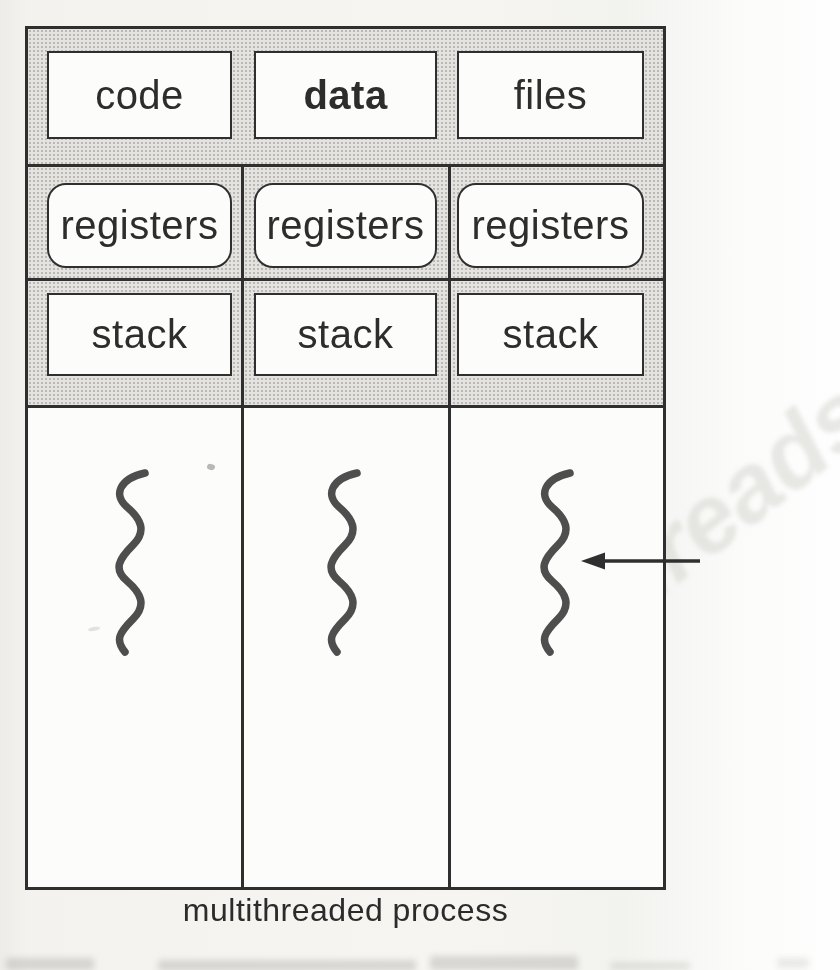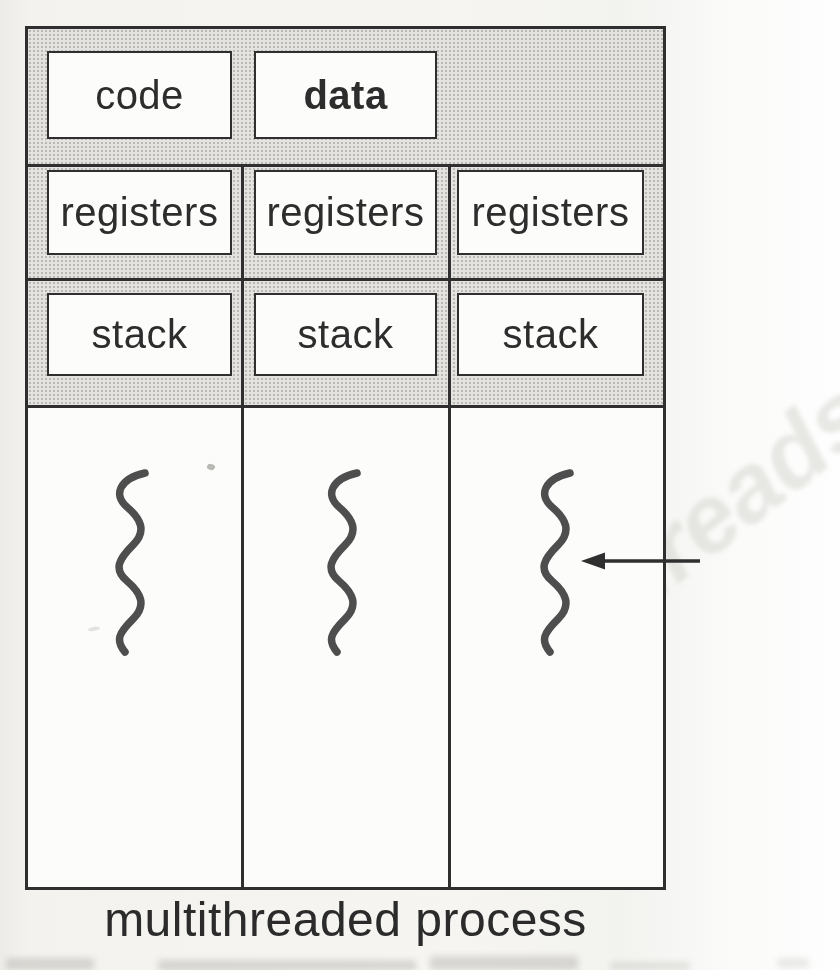--- a/index.html
+++ b/index.html
@@ -43,21 +43,21 @@
     position:absolute;height:84px;
     background:#fcfcfb;border:2px solid #2f2f2f;
     display:flex;align-items:center;justify-content:center;
     font-size:40px;color:#2d2d2d;letter-spacing:0.5px;
   }
   .row-shared .cell{top:22px;}
   .cell-code{left:19px;width:181px;}
   .cell-data{left:226px;width:179px;font-weight:bold;}
   .cell-files{left:429px;width:183px;}
 
-  .cell-reg{top:141px;height:81px;}
+  .cell-reg{top:154px;height:81px;border-radius:19px;}
   .cell-reg.c1{left:19px;width:181px;}
   .cell-reg.c2{left:226px;width:179px;}
   .cell-reg.c3{left:429px;width:183px;}
 
   .cell-stk{top:264px;height:79px;}
   .cell-stk.c1{left:19px;width:181px;}
   .cell-stk.c2{left:226px;width:179px;}
   .cell-stk.c3{left:429px;width:183px;}
 
   .squiggle{position:absolute;top:439px;width:60px;height:190px;}
@@ -67,21 +67,21 @@
 
   .thread-arrow{position:absolute;left:578px;top:548px;width:124px;height:26px;}
 
   .thread-label{
     position:absolute;left:703px;top:543px;
     font-size:40px;color:#2d2d2d;line-height:1;letter-spacing:0.5px;
   }
 
   .caption{
     position:absolute;left:25px;top:892px;width:641px;
-    text-align:center;font-size:48px;color:#2b2b2b;letter-spacing:0.5px;
+    text-align:center;font-size:32px;color:#2b2b2b;letter-spacing:0.5px;
   }
 
   
   .ghost-text{
     position:absolute;left:585px;top:560px;
     font-size:96px;font-style:italic;font-weight:bold;
     color:rgba(214,213,207,0.55);
     transform:rotate(-38deg);transform-origin:left center;
     filter:blur(2px);white-space:nowrap;pointer-events:none;
   }
@@ -103,20 +103,23 @@
   <div class="ghost-text">threads</div>
 
   <div class="diagram-box">
 
     <div class="band band-shared row-shared">
       <div class="cell cell-code">
         <span>code</span>
       </div>
       <div class="cell cell-data">
         <span>data</span>
+      </div>
+      <div class="cell cell-files">
+        <span>files</span>
       </div>
     </div>
 
     <div class="band band-registers"></div>
 
     <div class="band band-stack"></div>
 
     <div class="hline hline-1"></div>
     <div class="hline hline-2"></div>
     <div class="hline hline-3"></div>

